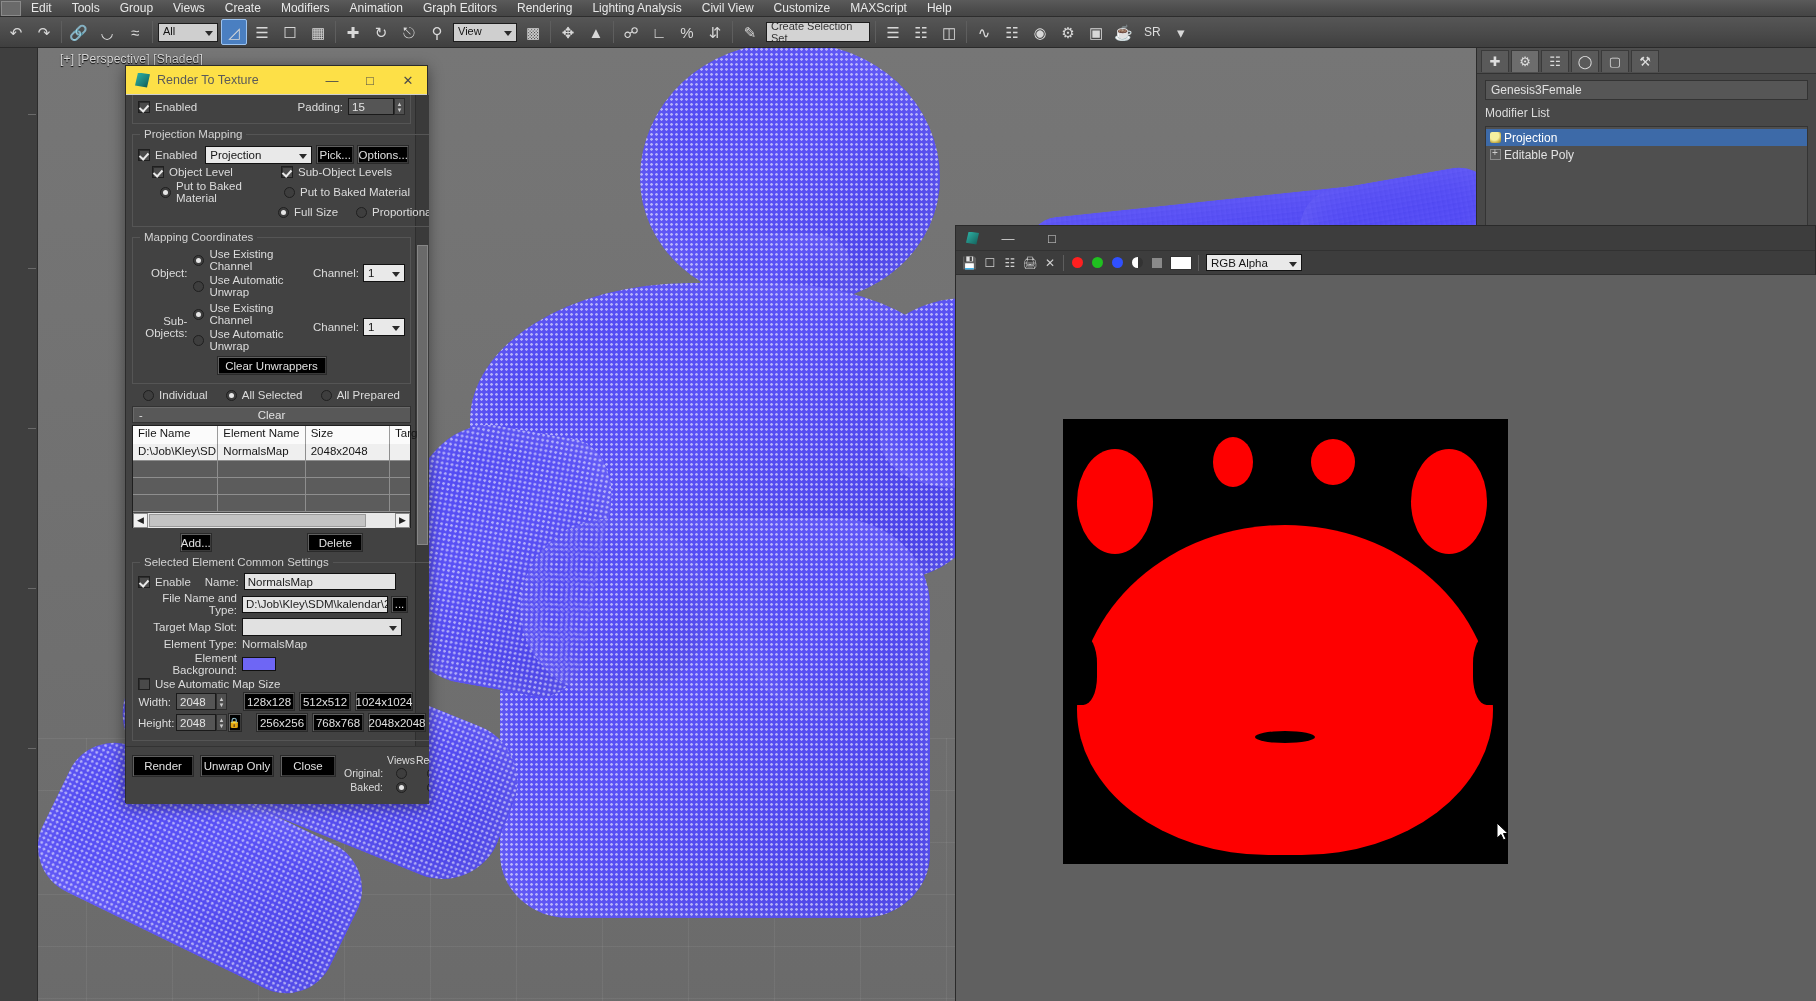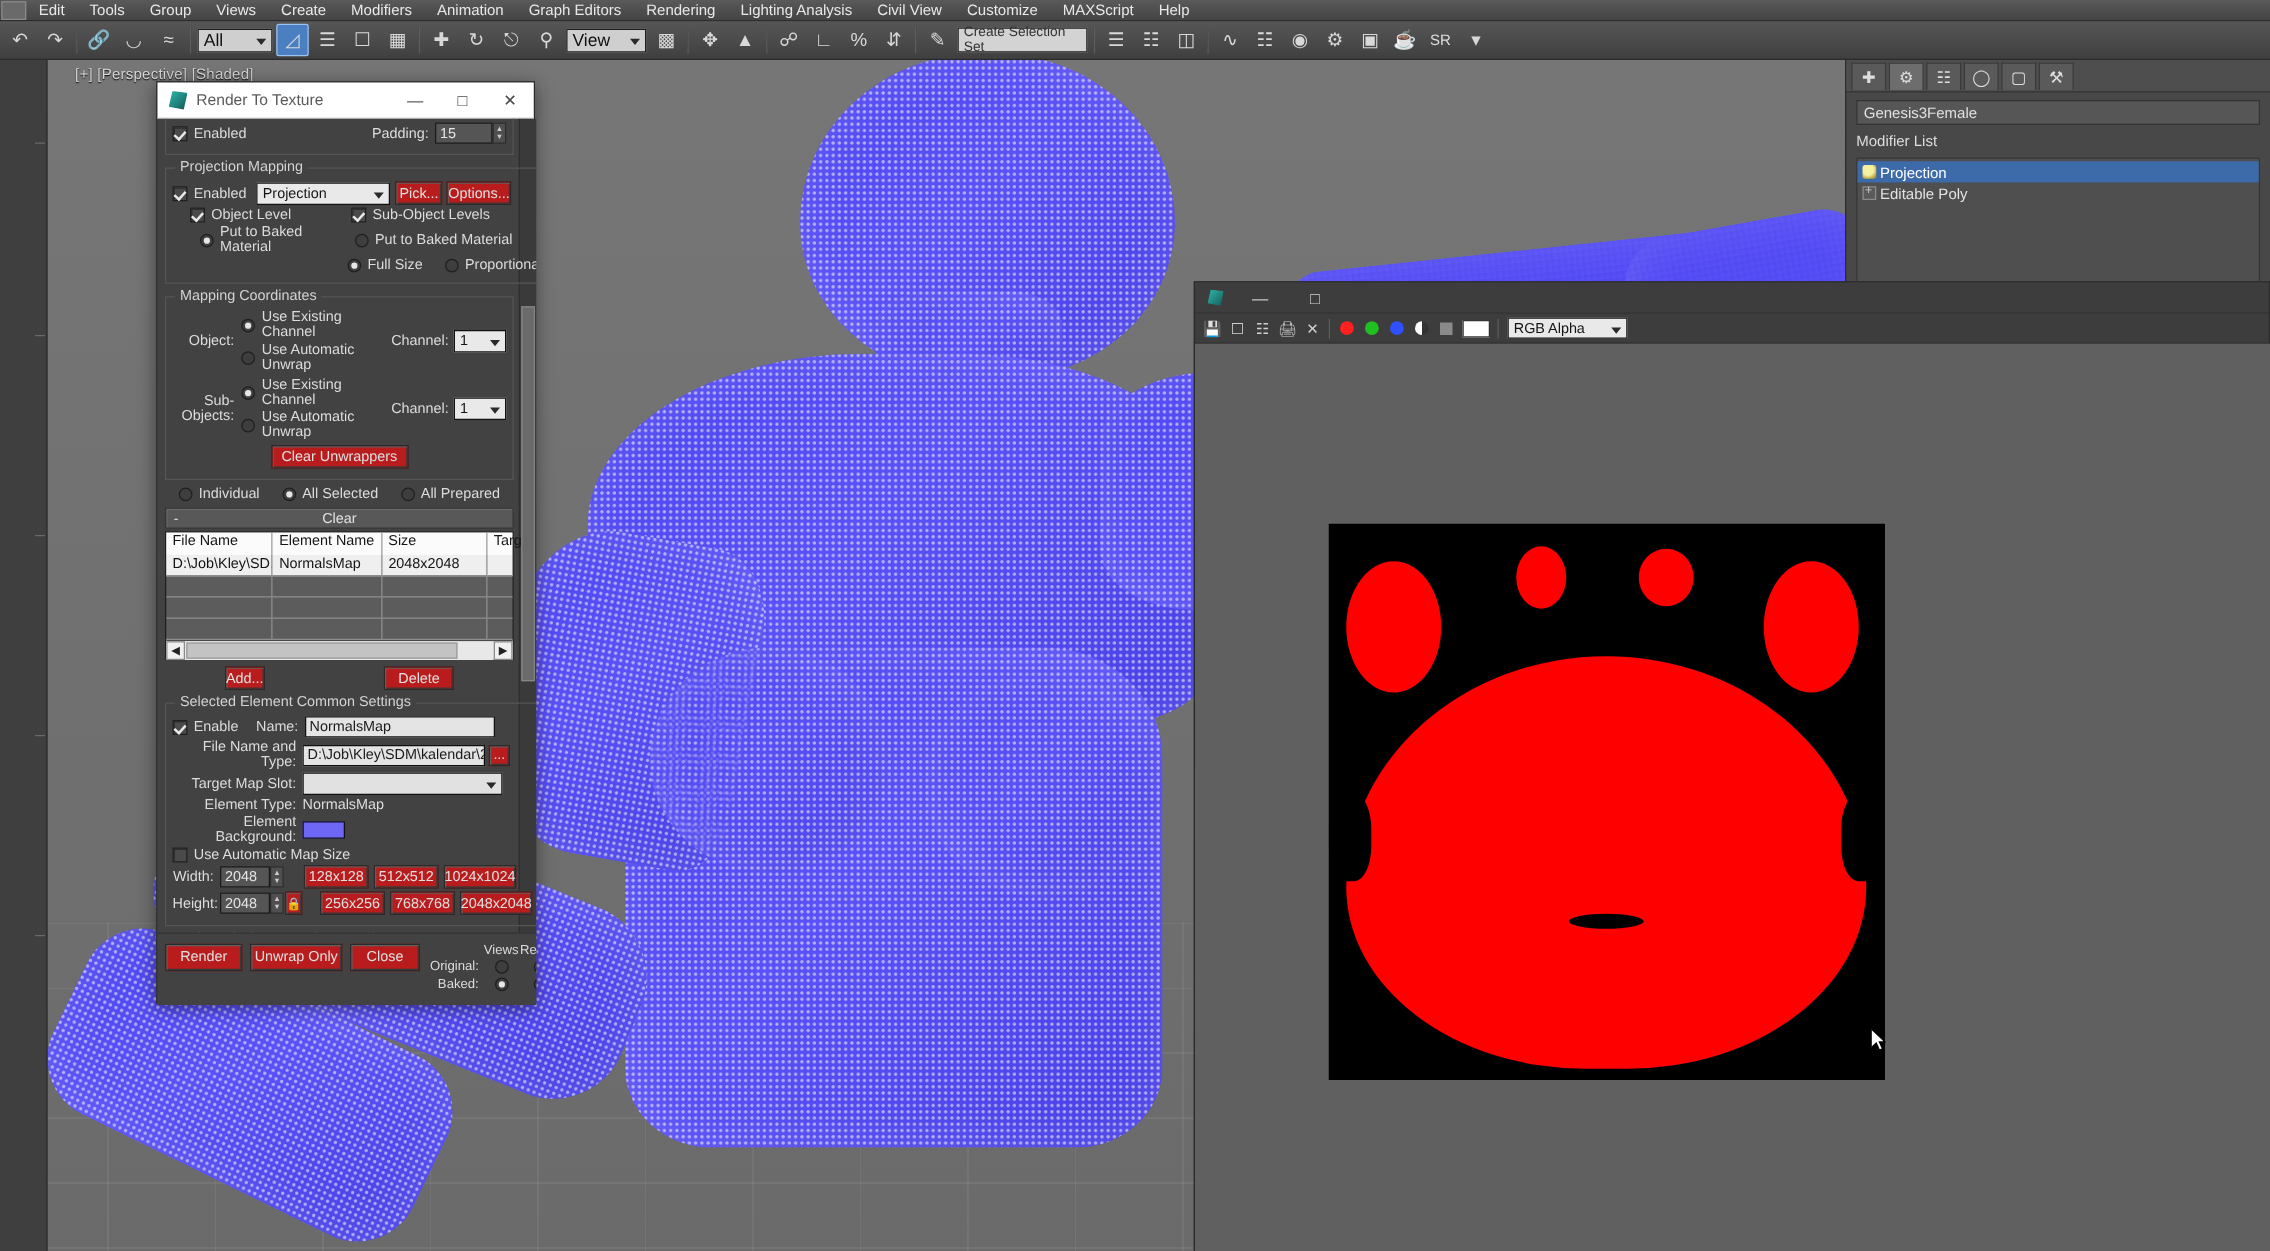--- a/index.html
+++ b/index.html
@@ -47,22 +47,22 @@
     color: #d8d8d8; font-size: 15px; line-height: 1;
     cursor: default; flex: 0 0 auto;
   }
   .tb-btn.active { background: #4a7fc1; border-color: #9dc3ef; }
   .tb-sep {
     width: 1px; height: 22px; background: #343434;
     border-right: 1px solid #5e5e5e; margin: 0 3px; flex: 0 0 auto;
   }
   .tb-combo {
     height: 19px; background: #cfcfcf; border: 1px solid #1d1d1d;
-    color: #111; font-size: 14px; padding: 1px 14px 1px 4px;
-    margin: 0 2px; position: relative; display: flex; align-items: flex-end;
+    color: #111; font-size: 11px; padding: 1px 14px 1px 4px;
+    margin: 0 2px; position: relative; display: flex; align-items: flex-start;
     flex: 0 0 auto;
   }
   .tb-combo::after {
     content: ""; position: absolute; right: 4px; top: 7px;
     border-left: 4px solid transparent; border-right: 4px solid transparent;
     border-top: 5px solid #2a2a2a;
   }
   .tb-field {
     height: 20px; background: #d3d3d3; border: 1px solid #1d1d1d;
     color: #111; font-size: 11px; padding: 2px 4px; margin: 0 2px;
@@ -191,21 +191,21 @@
     content:"+"; position:absolute; left:1px; top:-3px; font-size:10px; color:#ccc;
   }
 
   
   .rtt {
     position: absolute; left: 125px; top: 65px; width: 303px; height: 738px;
     background: #424242; border: 1px solid #2b2b2b;
     box-shadow: 0 3px 14px rgba(0,0,0,.45);
   }
   .rtt-title {
-    height: 29px; background: #ffffff; display: flex; align-items: center;
+    height: 29px; background: #fde047; display: flex; align-items: center;
     border-bottom: 1px solid #cfcfcf;
   }
   .rtt-ico {
     width: 15px; height: 15px; margin: 0 7px 0 9px; flex: 0 0 auto;
     background: linear-gradient(135deg,#2fb5a8 0%, #1d7f78 60%, #0f4f4a 100%);
     clip-path: polygon(20% 0,100% 12%,80% 100%,0 86%);
   }
   .rtt-title-text { font-size: 12.5px; color: #5a5a5a; flex: 1 1 auto; }
   .rtt-wbtn {
     width: 38px; height: 28px; display: flex; align-items: center;
@@ -262,21 +262,21 @@
     height: 18px; background: #e9e9e9; border: 1px solid #121212;
     color: #151515; font-size: 11.5px; display: flex; align-items: center;
     padding: 0 16px 0 4px; position: relative;
   }
   .sel-box::after {
     content: ""; position: absolute; right: 4px; top: 7px;
     border-left: 4px solid transparent; border-right: 4px solid transparent;
     border-top: 5px solid #2a2a2a;
   }
   .btn {
-    height: 19px; background: #b91c1c; border: 1px solid #2a2a2a;
+    height: 19px; background: #000000; border: 1px solid #2a2a2a;
     box-shadow: inset 1px 1px 0 #606060, inset -1px -1px 0 #3a3a3a;
     color: #e0e0e0; font-size: 11.5px; display: flex;
     align-items: center; justify-content: center; padding: 0 6px;
     cursor: default; white-space: nowrap;
   }
   .txtfield {
     height: 17px; background: #e4e4e4; border: 1px solid #111;
     color: #1b1b1b; font-size: 11.5px; display: flex; align-items: center;
     padding: 0 3px; overflow: hidden; white-space: nowrap;
   }

